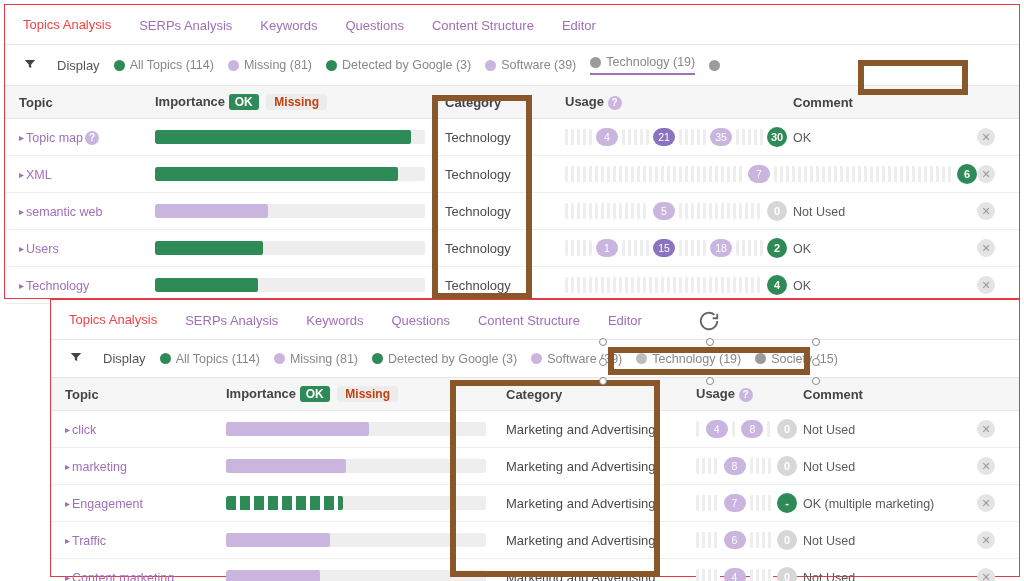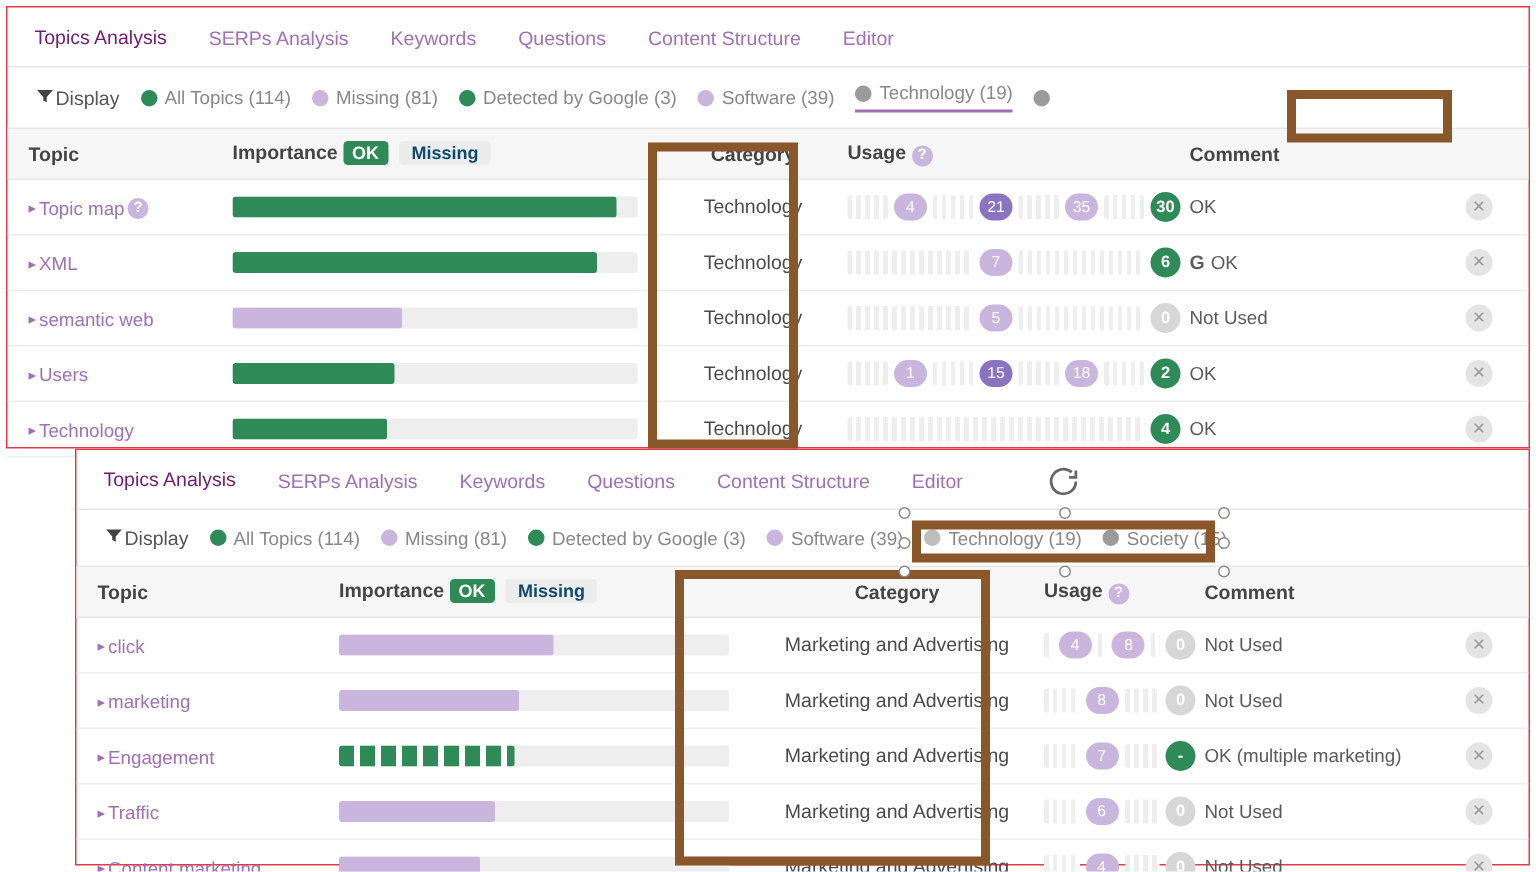--- a/index.html
+++ b/index.html
@@ -2,46 +2,46 @@
 <html><head>
   <meta charset="utf-8">
   <style>
     * { margin: 0; padding: 0; box-sizing: border-box; }
     body { font-family: -apple-system, "Segoe UI", sans-serif; font-size: 13px; color: #4a4a4a; background: #fff; width: 1024px; height: 581px; position: relative; overflow: hidden; }
     .panel { position: absolute; background: #fff; border: 1px solid #e63946; }
     .panel-1 { left: 4px; top: 4px; width: 1016px; height: 295px; z-index: 1; }
     .panel-2 { left: 50px; top: 299px; width: 970px; height: 278px; z-index: 2; }
     .tabs { display: flex; gap: 28px; padding: 12px 18px 0; border-bottom: 1px solid #e6e6e6; align-items: center; }
     .tab { color: #a06fb8; cursor: pointer; padding-bottom: 10px; font-size: 13px; }
-    .tab.active { color: #701a75; border-bottom: 2px solid transparent; }
+    .tab.active { color: #ef4444; border-bottom: 2px solid transparent; }
     .filter-row { display: flex; align-items: center; gap: 14px; padding: 10px 18px; border-bottom: 1px solid #e6e6e6; flex-wrap: nowrap; }
-    .display-lbl { display: flex; align-items: center; gap: 0; color: #555; font-weight: 500; }
+    .display-lbl { display: flex; align-items: center; gap: 20px; color: #555; font-weight: 500; }
     .filter-pill { color: #888; font-size: 12.5px; display: inline-flex; align-items: center; gap: 5px; cursor: pointer; white-space: nowrap; }
     .dot { width: 11px; height: 11px; border-radius: 50%; display: inline-block; }
     .header-row { display: flex; align-items: center; padding: 8px 14px; background: #f6f6f6; border-bottom: 1px solid #e6e6e6; font-weight: 600; color: #444; font-size: 13px; }
     .col-topic { width: 130px; padding-left: 0; }
     .col-imp   { width: 290px; padding-left: 6px; }
-    .col-cat   { width: 120px; padding-left: 6px; text-align: center; }
+    .col-cat   { width: 120px; padding-left: 6px; }
     .col-usage { flex: 1; padding-left: 6px; }
     .col-comm  { width: 190px; padding-left: 6px; }
     .col-close { width: 28px; }
     
     .w2 .col-topic { width: 155px; }
     .w2 .col-imp   { width: 280px; }
     .w2 .col-cat   { width: 190px; }
     .w2 .col-usage { flex: 1; }
     .w2 .col-comm  { width: 180px; }
     .rows { }
     .row { display: flex; align-items: center; padding: 8px 14px; border-bottom: 1px solid #eee; }
     .topic-link { color: #a06fb8; cursor: pointer; display: inline-flex; align-items: center; gap: 2px; font-size: 12.5px; }
     .caret { color: #a06fb8; font-size: 10px; }
     .imp-bar { height: 14px; border-radius: 2px; background: #eee; position: relative; overflow: hidden; }
     .imp-fill { height: 100%; border-radius: 2px; }
     .ok-badge { background: #2e8b57; color: #fff; padding: 1px 6px; border-radius: 3px; font-size: 12px; font-weight: 700; display: inline-block; }
-    .miss-badge { background: #ececec; color: #0c4a6e; padding: 1px 8px; border-radius: 3px; font-size: 12px; display: inline-block; margin-left: 4px; }
+    .miss-badge { background: #ececec; color: #c2410c; padding: 1px 8px; border-radius: 3px; font-size: 12px; display: inline-block; margin-left: 4px; }
     .usage-track { display: flex; gap: 4px; align-items: center; }
     .pill-num { min-width: 22px; height: 18px; border-radius: 9px; font-size: 10.5px; color: #fff; display: inline-flex; align-items: center; justify-content: center; padding: 0 5px; }
     .ubar { height: 16px; flex: 1; background: repeating-linear-gradient(90deg,#eee 0,#eee 3px,#fff 3px,#fff 6px); border-radius: 2px; }
     .help { display: inline-flex; width: 14px; height: 14px; border-radius: 50%; background: #c9b5de; color: #fff; font-size: 10px; align-items: center; justify-content: center; font-weight: 700; }
     .close-x { width: 18px; height: 18px; border-radius: 50%; background: #e4e4e4; color: #999; display: inline-flex; align-items: center; justify-content: center; font-size: 11px; cursor: pointer; }
     .comment-txt { color: #5a5a5a; font-size: 12.5px; }
     .g-icon { font-weight: 700; color: #5e5e5e; margin-right: 4px; font-size: 13px; }
     .funnel-icon svg { width: 14px; height: 14px; }
     .highlight-box { position: absolute; border: 6px solid #8a572a; z-index: 20; pointer-events: none; }
     .imp-dashed { background-image: repeating-linear-gradient(90deg,#2e8b57 0,#2e8b57 10px,#fff 10px,#fff 14px); }
@@ -138,21 +138,20 @@
         </div>
         <div class="col-cat">Technology</div>
         <div class="col-usage">
           <div class="usage-track">
             <div class="ubar"></div>
             <span class="pill-num" style="background: rgb(201, 181, 222);">7</span>
             <div class="ubar"></div>
             <span class="count-badge" style="background: rgb(46, 139, 87);">6</span>
           </div>
         </div>
-        <div class="col-comm"><span class="comment-txt"><span class="g-icon">G</span>OK</span></div>
         <div class="col-close"><span class="close-x">✕</span></div>
       </div>
       <div class="row">
         <div class="col-topic"><span class="topic-link"><span class="caret">▸</span>semantic web</span></div>
         <div class="col-imp">
           <div class="imp-bar" style="width: 95%;">
             <div class="imp-fill" style="background: rgb(201, 181, 222); width: 42%;"></div>
           </div>
         </div>
         <div class="col-cat">Technology</div>

